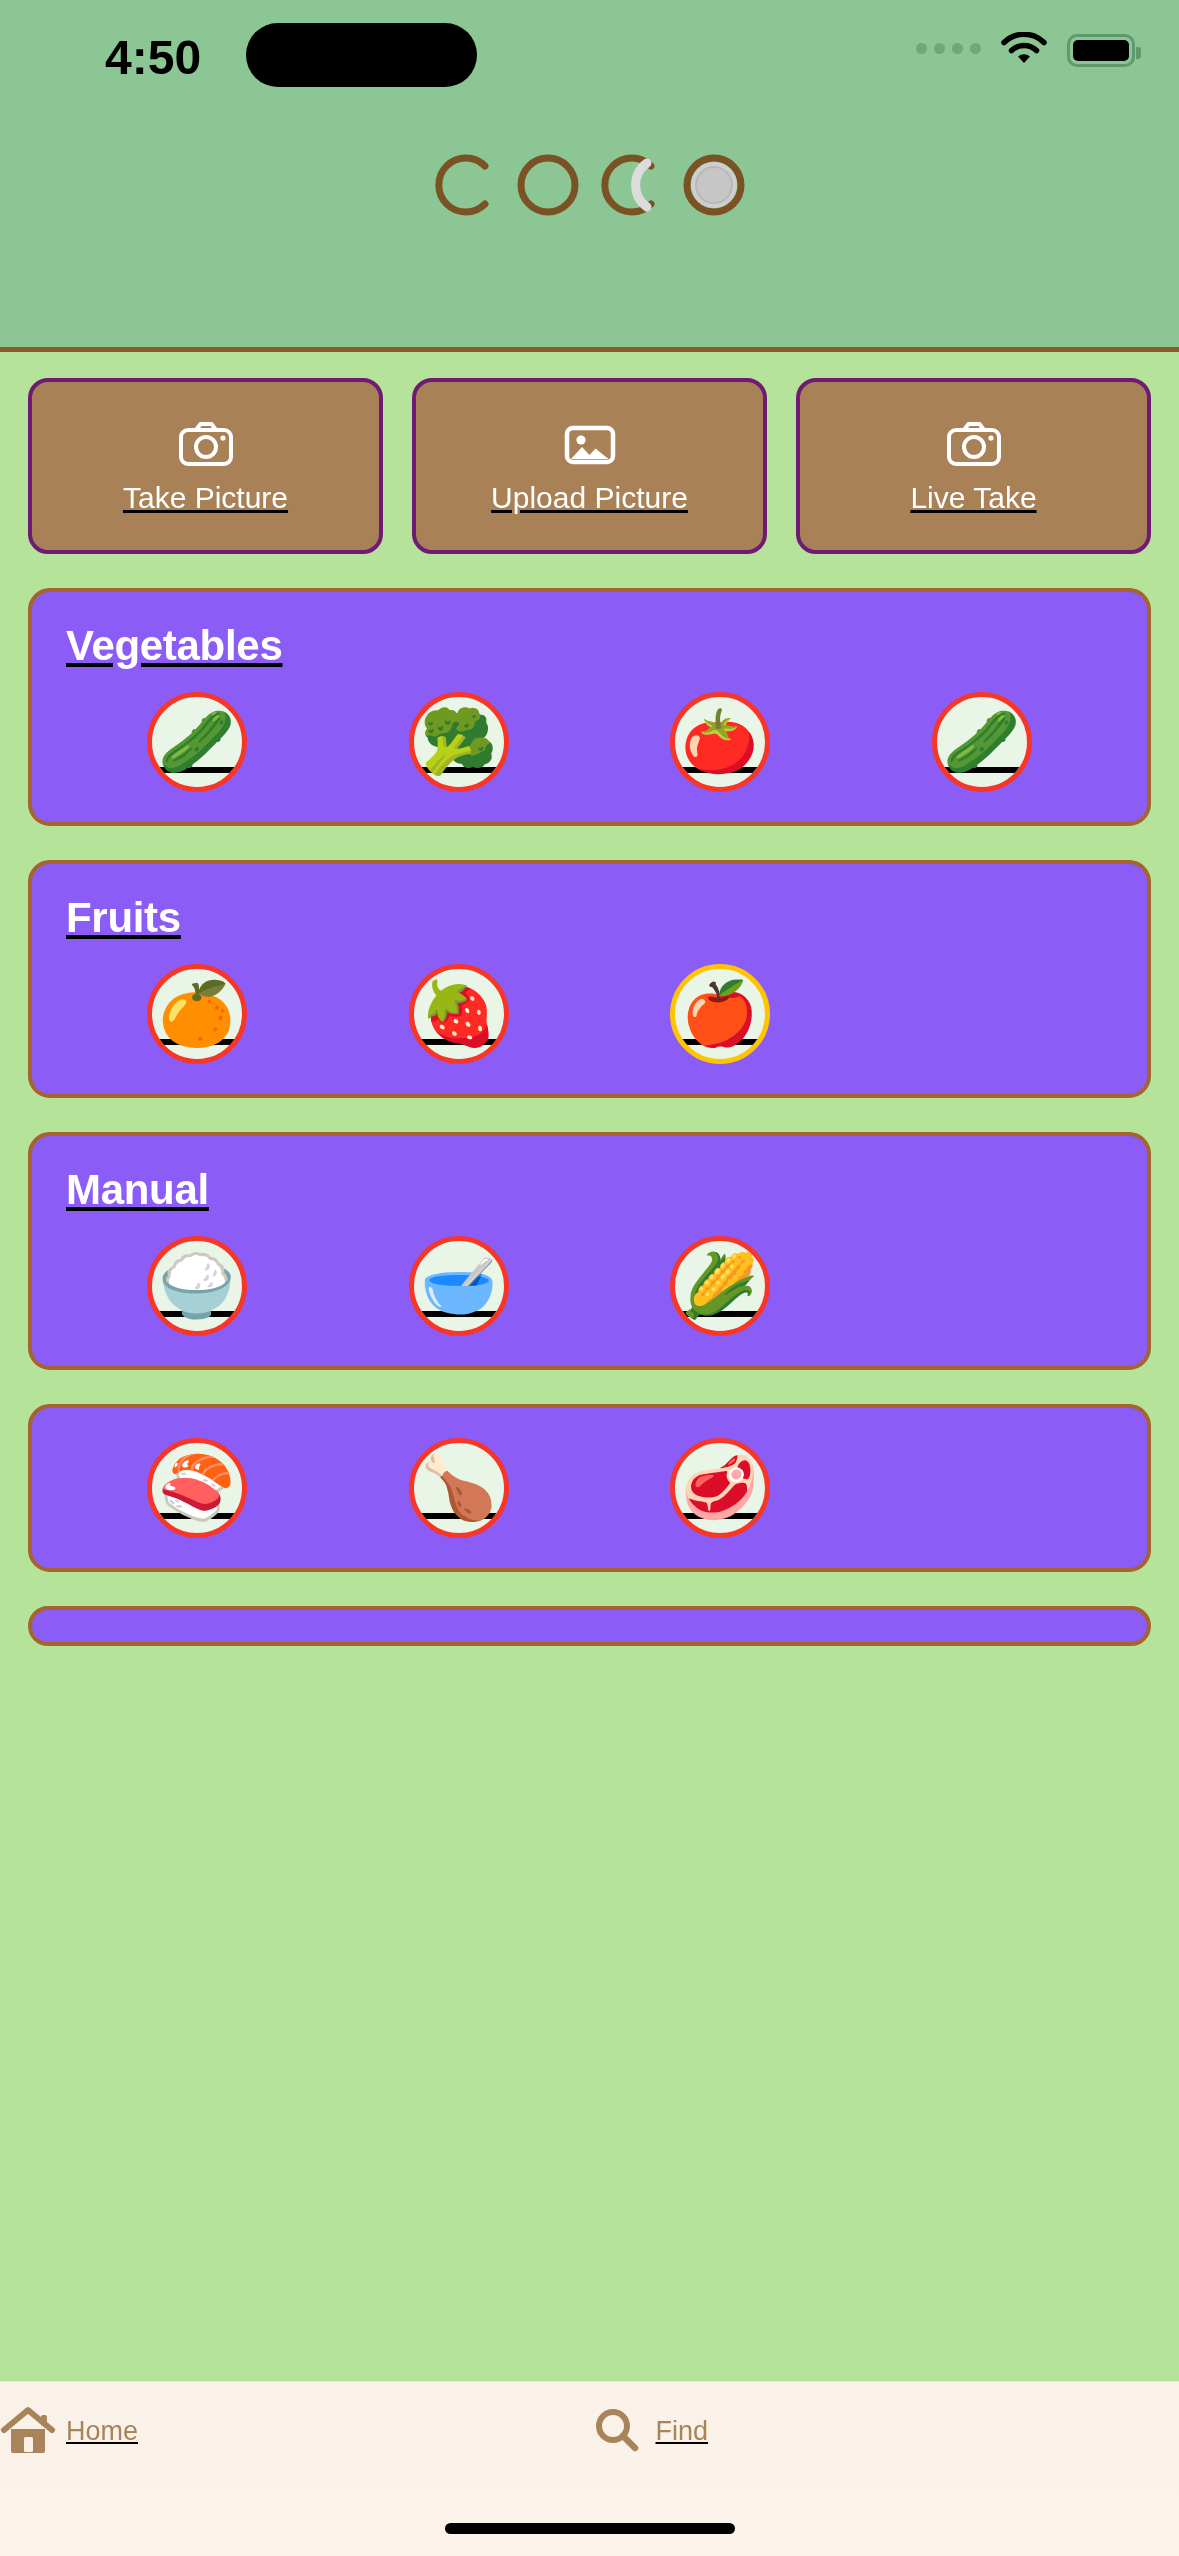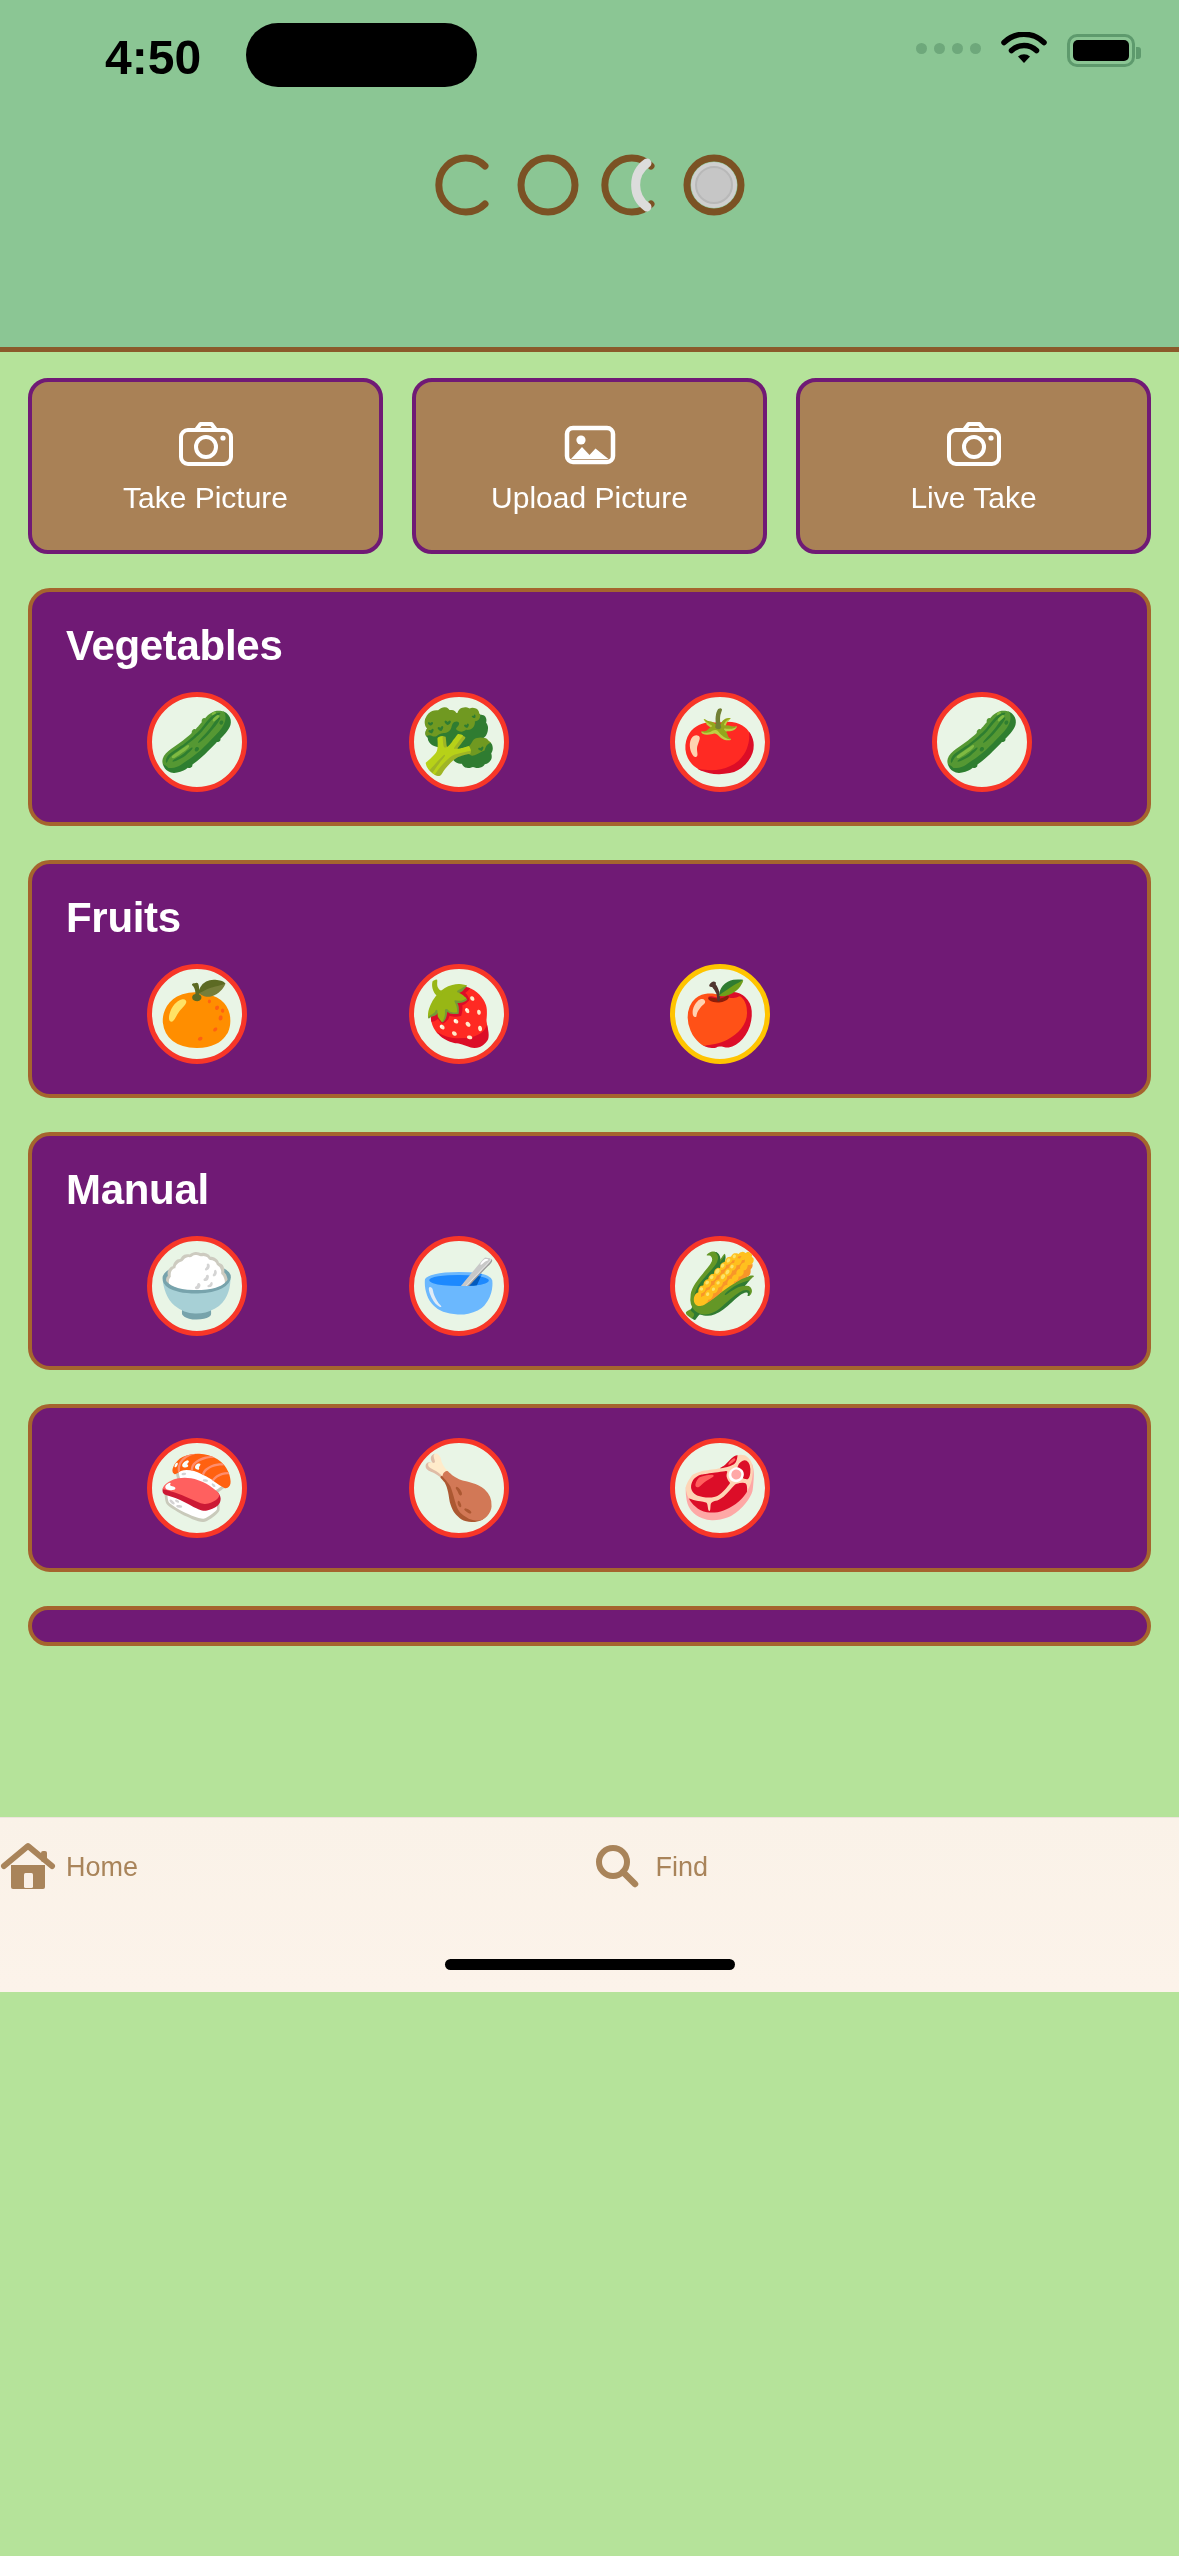--- a/index.html
+++ b/index.html
@@ -4,23 +4,23 @@
 <style>
   * { margin:0; padding:0; box-sizing:border-box; }
   html, body {
     width: 1179px; height: 2556px;
     font-family: "Liberation Sans", sans-serif;
     background: #B5E39A;
     overflow: hidden;
   }
   #phone {
     position: relative;
-    width: 1179px; height: 1992px;
+    width: 1179px; height: 2556px;
     background: #B5E39A;
-    display: flex; flex-direction: column;
+    display: flex; flex-direction: column; text-decoration: underline;
   }
 
   
   .header {
     position: relative;
     background: #8BC694;
     height: 352px;
     border-bottom: 5px solid #8B5A2B;
     flex: 0 0 auto;
   }
@@ -90,21 +90,21 @@
     cursor: pointer;
   }
   .action-btn .ico { width: 60px; height: 52px; display:flex; align-items:center; justify-content:center; }
   .action-btn .lbl {
     color: #FFFFFF; font-size: 30px; line-height: 35px;
     text-align: center; font-weight: 400;
   }
 
   
   .cat-card {
-    background: #701a75;
+    background: #8b5cf6;
     border: 4px solid #A5642E;
     border-radius: 22px;
     padding: 30px 34px 30px 34px;
     margin-bottom: 34px;
   }
   .cat-title {
     color: #FFFFFF; font-size: 42px; font-weight: 700;
     margin-bottom: 22px; letter-spacing: -0.3px;
   }
   .food-row { display: flex; align-items: center; }

